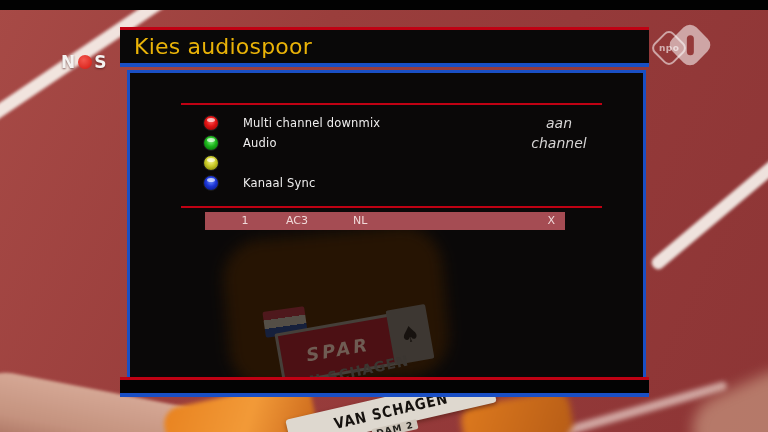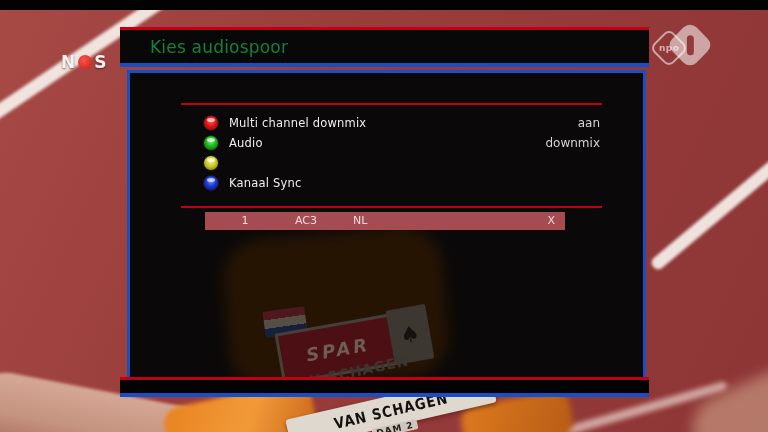--- a/index.html
+++ b/index.html
@@ -35,21 +35,21 @@
   .npo{position:absolute;left:653px;top:28px;width:60px;height:46px;}
   .npo-small{position:absolute;left:2px;top:6px;width:24px;height:24px;border:2.5px solid rgba(255,255,255,.55);
     border-radius:7px;transform:rotate(45deg);display:flex;align-items:center;justify-content:center;}
   .npo-small span{transform:rotate(-45deg);font-size:9px;font-weight:bold;color:rgba(255,255,255,.6);letter-spacing:.5px;}
   .npo-big{position:absolute;left:20px;top:0px;width:34px;height:34px;background:rgba(255,255,255,.55);
     border-radius:9px;transform:rotate(45deg);display:flex;align-items:center;justify-content:center;}
   .npo-one{width:7px;height:20px;border-radius:4px;background:#953a3a;transform:rotate(-45deg);}
   
   .titlebar{position:absolute;left:120px;top:27px;width:529px;height:33px;background:#090808;
     border-top:3px solid #c00113;border-bottom:4px solid #1a4fc4;display:flex;align-items:center;}
-  .titlebar .t{color:#15803d;font-size:17px;padding-left:30px;letter-spacing:.2px;}
+  .titlebar .t{color:#eab308;font-size:22px;padding-left:14px;letter-spacing:.2px;}
   .panel{position:absolute;left:127px;top:70px;width:513px;height:307px;background:#0a0808;
     border:3px solid #1a4fc4;border-bottom:none;overflow:hidden;}
   
   .dim-jersey{position:absolute;left:96px;top:160px;width:220px;height:150px;border-radius:40px;
     background:#261403;transform:rotate(-5deg);filter:blur(7px);}
   .dim-flag{position:absolute;left:134px;top:236px;width:42px;height:26px;transform:rotate(-8deg);
     background:linear-gradient(180deg,#4e181c 0%,#4e181c 33%,#544e46 33%,#544e46 66%,#16203c 66%,#16203c 100%);border-radius:2px;}
   .dim-spar{position:absolute;left:148px;top:250px;width:114px;height:46px;transform:rotate(-10deg);
     background:#4c1014;border:3px solid #453f39;border-radius:2px;display:flex;align-items:center;justify-content:center;}
   .dim-spar span{color:#6f5c53;font-size:18px;font-weight:bold;font-style:italic;letter-spacing:3px;}
@@ -64,27 +64,27 @@
   .menu{position:absolute;left:0;top:40px;width:100%;}
   .mrow{position:relative;height:20px;display:flex;align-items:center;}
   .ball{width:16px;height:16px;border-radius:50%;margin-left:73px;border:1px solid #1c1c1c;
     position:relative;box-sizing:border-box;flex:none;}
   .ball::after{content:"";position:absolute;left:3px;top:1.5px;width:8px;height:4px;border-radius:50%;
     background:rgba(255,255,255,.65);filter:blur(.6px);}
   .ball-red{background:radial-gradient(circle at 50% 38%,#ff5c5c 0%,#e01212 45%,#8c0404 95%);}
   .ball-green{background:radial-gradient(circle at 50% 38%,#7ef07e 0%,#1ab51a 45%,#066406 95%);}
   .ball-yellow{background:radial-gradient(circle at 50% 38%,#f5f58c 0%,#c9c926 45%,#787805 95%);}
   .ball-blue{background:radial-gradient(circle at 50% 38%,#6e8cff 0%,#1b35d6 45%,#081478 95%);}
-  .mlabel{color:#efeeee;font-size:11.5px;margin-left:10px;letter-spacing:.2px;}
-  .mvalue{position:absolute;left:388px;width:82px;text-align:right;color:#d6d4d4;font-size:12px;}
+  .mlabel{color:#efeeee;font-size:11.5px;margin-left:24px;letter-spacing:.2px;}
+  .mvalue{position:absolute;left:388px;width:82px;text-align:center;color:#d6d4d4;font-size:14px;font-style:italic;}
   .trackrow{position:absolute;left:75px;top:139px;width:360px;height:18px;background:#a54c53;
     color:#f0d9d9;font-size:11px;}
   .trackrow span{position:absolute;top:2px;}
   .tr-num{left:30px;width:20px;text-align:center;}
-  .tr-codec{left:72px;width:40px;text-align:right;}
+  .tr-codec{left:72px;width:40px;text-align:center;}
   .tr-lang{left:148px;width:36px;text-align:left;}
   .tr-x{right:10px;}
   .bottombar{position:absolute;left:120px;top:377px;width:529px;height:13px;background:#030303;
     border-top:3px solid #c00113;border-bottom:4px solid #1a4fc4;}
 </style>
 </head>
 <body>
 
 <div class="lane-line lane-tl"></div>
 <div class="lane-line lane-r"></div>
@@ -135,21 +135,21 @@
 
   <div class="menu">
     <div class="mrow">
       <span class="ball ball-red"></span>
       <span class="mlabel">Multi channel downmix</span>
       <span class="mvalue">aan</span>
     </div>
     <div class="mrow">
       <span class="ball ball-green"></span>
       <span class="mlabel">Audio</span>
-      <span class="mvalue">downmix</span>
+      <span class="mvalue">channel</span>
     </div>
     <div class="mrow">
       <span class="ball ball-yellow"></span>
       <span class="mvalue"></span>
     </div>
     <div class="mrow">
       <span class="ball ball-blue"></span>
       <span class="mlabel">Kanaal Sync</span>
       <span class="mvalue"></span>
     </div>

